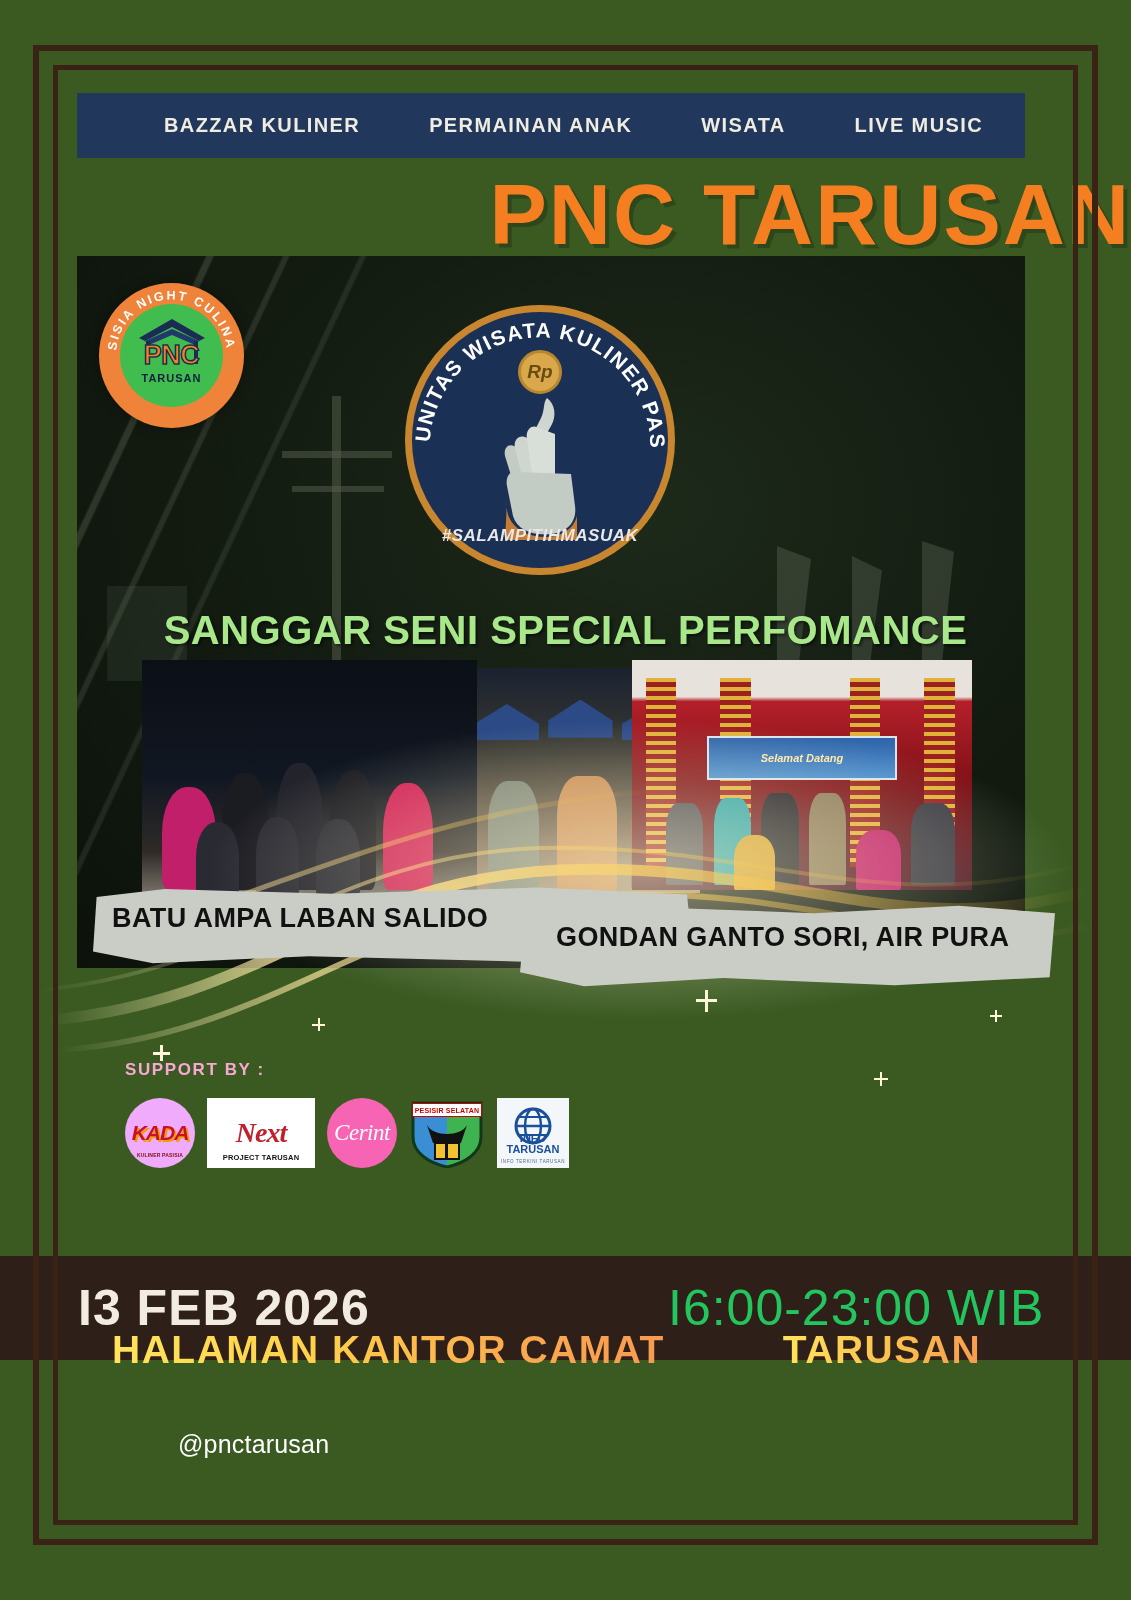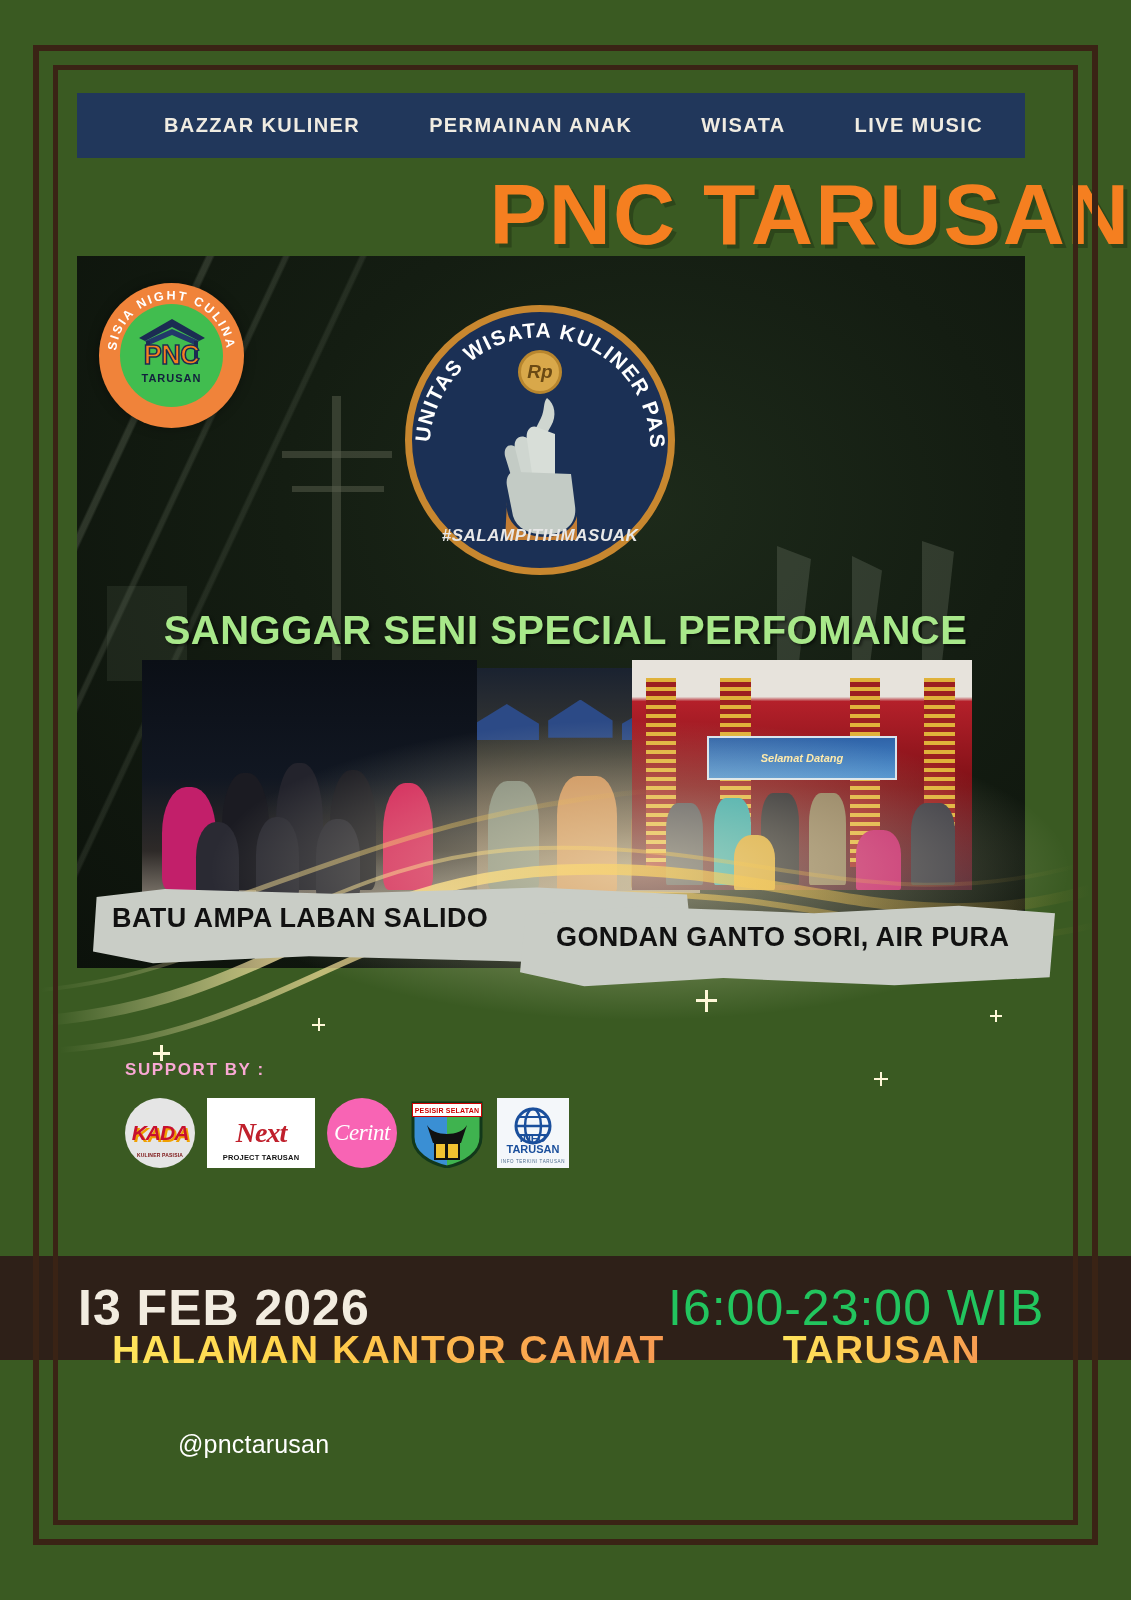--- a/index.html
+++ b/index.html
@@ -162,21 +162,21 @@
   .caption-b { left: 556px; top: 922px; }
 
   
   .support-label {
     position: absolute; left: 113px; top: 1060px; color: #f9a8d4;
     font-size: 17px; font-weight: bold; letter-spacing: 1.6px; z-index: 25; margin-left: 12px;
   }
   .logo-row { position: absolute; left: 125px; top: 1098px; display: flex; align-items: center; gap: 12px; z-index: 25; }
   .logo-box { width: 70px; height: 70px; display: flex; align-items: center;
     justify-content: center; position: relative; overflow: hidden; }
-  .lb-round { border-radius: 50%; background: #e5e5e5; }
+  .lb-round { border-radius: 50%; background: #f0abfc; }
   .lb-sq { background: #fff; width: 108px; }
   .lb-pink { border-radius: 50%; background: #f864b4; }
   .lb-white { background: #f4f7fa; width: 72px; }
 
   .kada-txt { color: #c8102e; font-size: 21px; font-weight: bold; font-style: italic;
     letter-spacing: -1px; text-shadow: 2px 2px 0 #f0a000; }
   .kada-sub { position: absolute; bottom: 10px; left: 0; width: 100%; text-align: center;
     font-size: 5px; font-weight: bold; color: #7a1010; letter-spacing: 0.2px; }
   .next-txt { color: #c0202c; font-size: 28px; font-weight: bold; font-style: italic;
     letter-spacing: -1px; font-family: "Liberation Serif", serif; }

